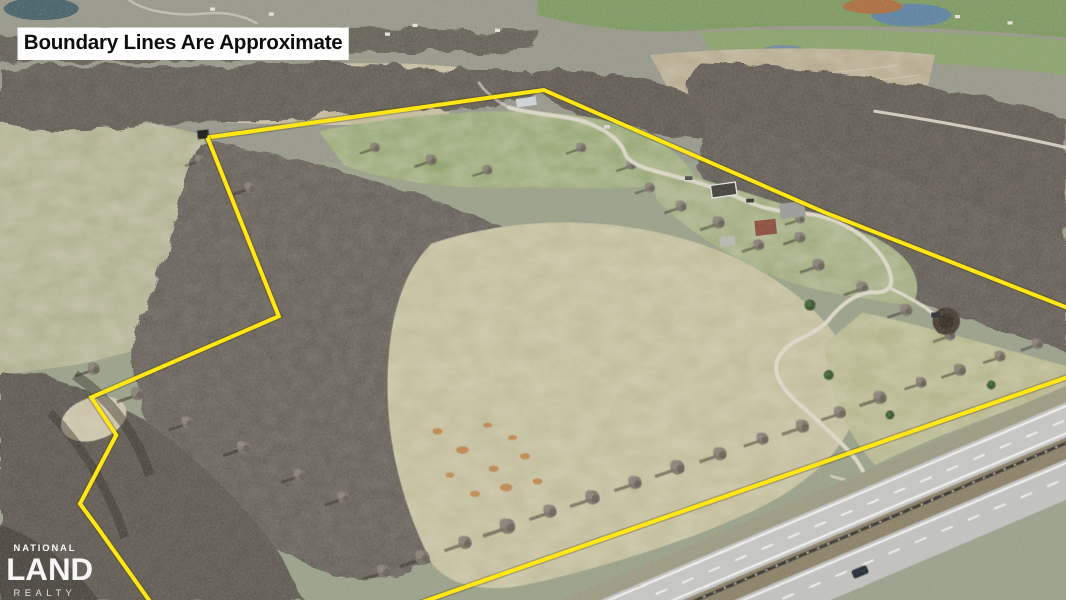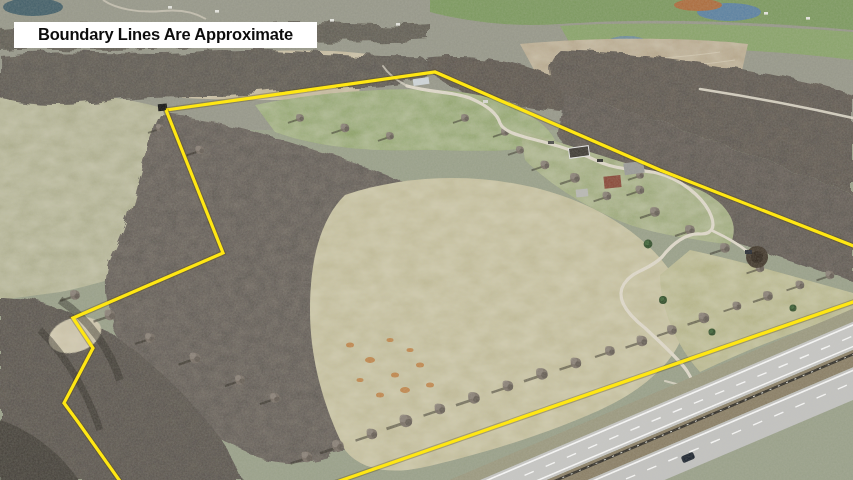--- a/index.html
+++ b/index.html
@@ -1,21 +1,21 @@
 <!DOCTYPE html>
 <html><head>
 <meta charset="utf-8">
 <style>
   html,body{margin:0;padding:0;background:#222;}
   .stage{position:relative;width:853px;height:480px;overflow:hidden;background:#9aa18a;
          font-family:"Liberation Sans",sans-serif;}
   .stage svg{position:absolute;left:0;top:0;display:block;}
   .banner{position:absolute;left:14px;top:22px;background:#ffffff;color:#0d0d0d;
           font-weight:bold;font-size:16.5px;line-height:1.2;letter-spacing:-0.2px;
-          padding:3px 24px;white-space:nowrap;}
+          padding:3px 5px;white-space:nowrap;}
   .logo{position:absolute;left:5px;top:435px;width:62px;color:#ffffff;text-align:center;
         line-height:1;opacity:.95;user-select:none;}
   .logo .t{font-size:7.5px;font-weight:700;letter-spacing:1.5px;}
   .logo .m{font-size:25px;font-weight:700;letter-spacing:0;margin-top:1px;}
   .logo .b{font-size:7.5px;font-weight:400;letter-spacing:3.6px;margin-top:2px;opacity:.85;}
 </style>
 </head>
 <body>
 
 <div class="stage">
@@ -222,14 +222,19 @@
         <polyline points="856,301 331,484" fill="none" stroke="#ffe713" stroke-width="3.2" stroke-linejoin="miter"></polyline>
         <polyline points="166,110 223,253 73,318 93,348 64,403 78,422 122,484" fill="none" stroke="rgba(80,64,0,0.30)" stroke-width="5.4" stroke-linejoin="miter"></polyline>
         <polyline points="166,110 223,253 73,318 93,348 64,403 78,422 122,484" fill="none" stroke="#ffe713" stroke-width="3.2" stroke-linejoin="miter"></polyline>
       </g>
 </svg>
 
 <div class="banner" style="background: rgb(255, 255, 255); color: rgb(13, 13, 13);">
   <span>Boundary Lines Are Approximate</span>
 </div>
 
-
+<div class="logo" style="color: rgb(255, 255, 255);">
+  <div class="t">NATIONAL</div>
+  <div class="m">LAND</div>
+  <div class="b">REALTY</div>
 </div>
 
+</div>
+
 </body></html>

